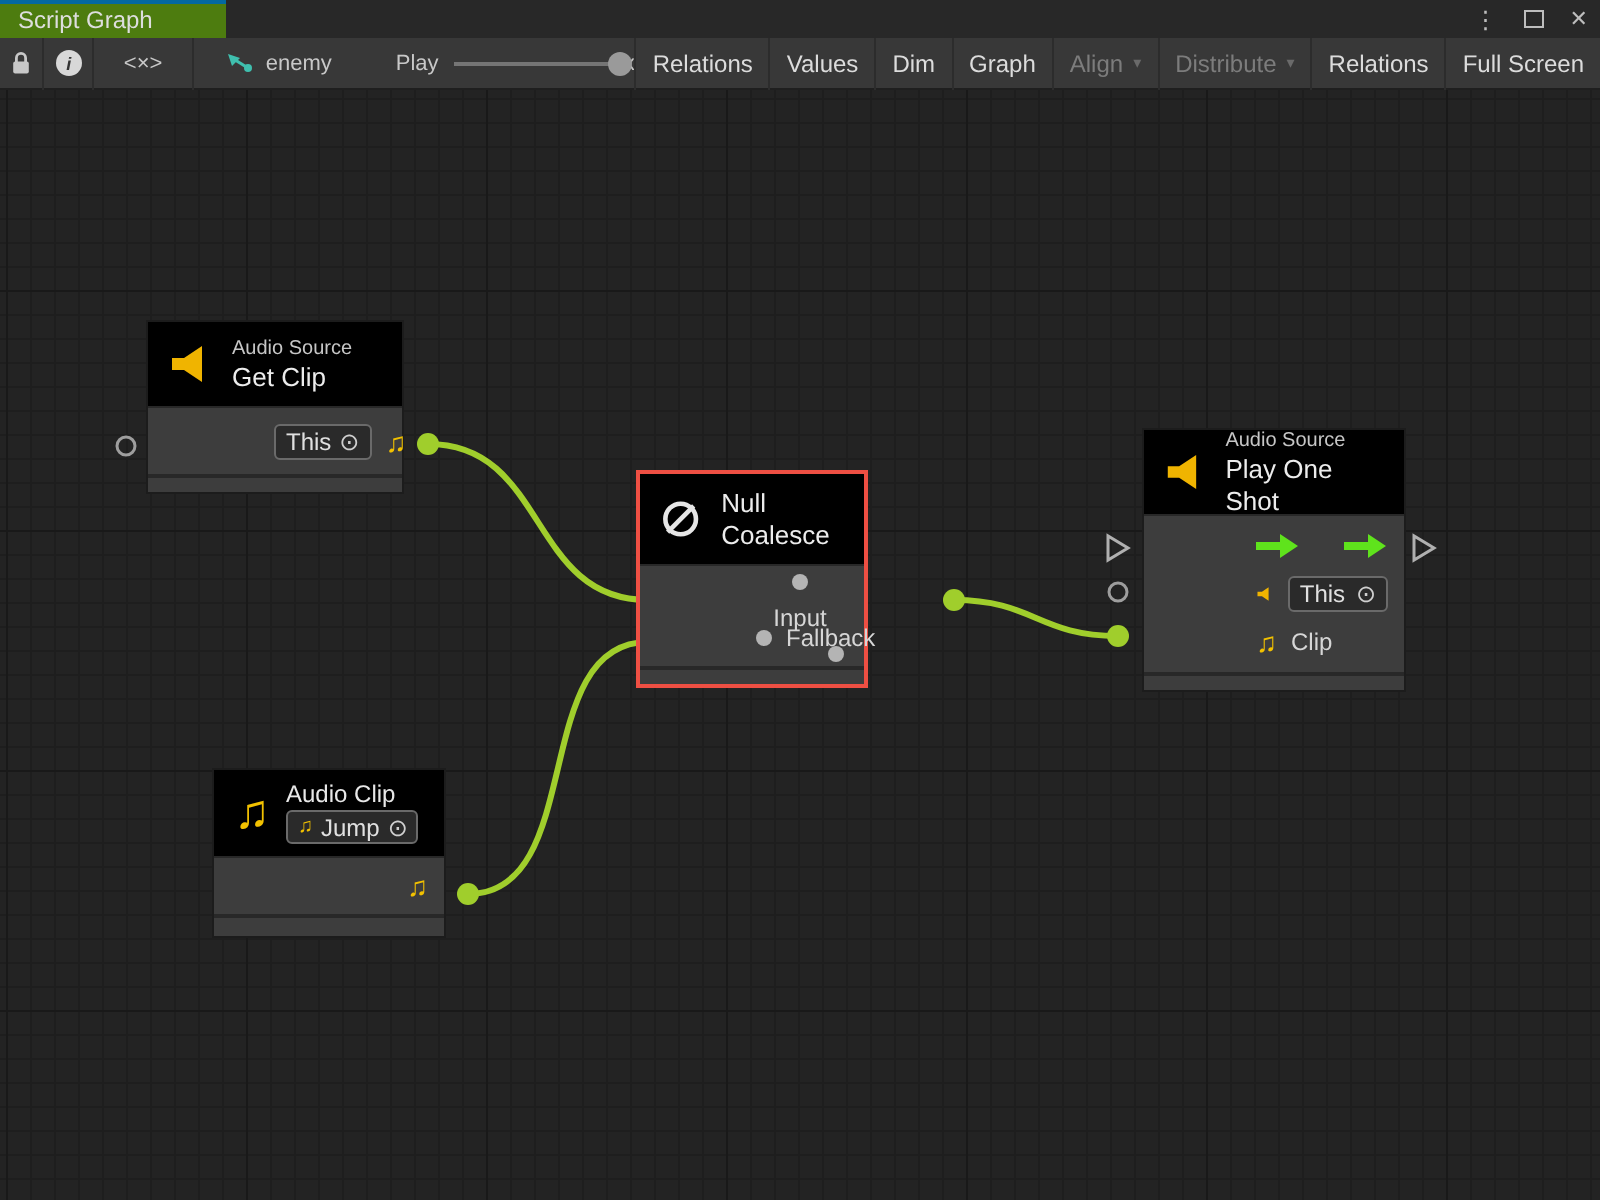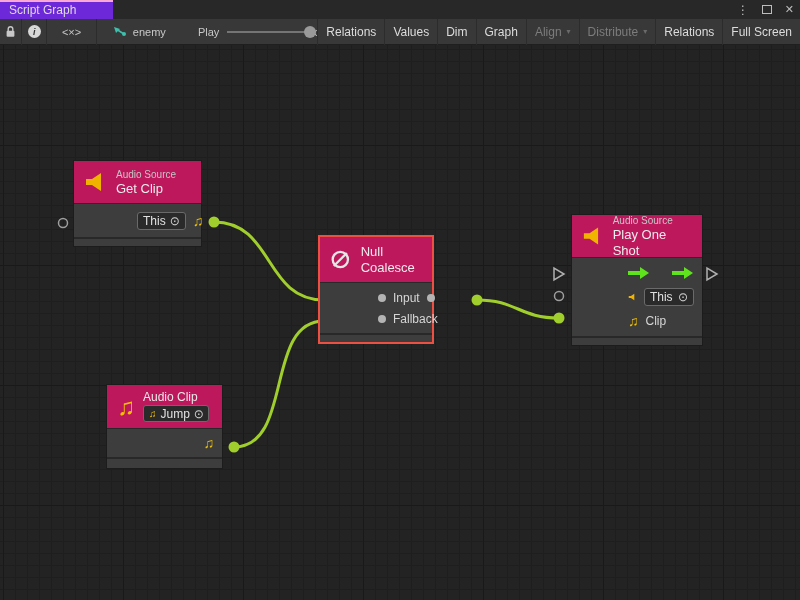--- a/index.html
+++ b/index.html
@@ -1,22 +1,22 @@
 <!DOCTYPE html>
 <html><head>
 <meta charset="utf-8">
 <style>
   * { margin:0; padding:0; box-sizing:border-box; }
   html,body { width:800px; height:600px; overflow:hidden; background:#232323;
               font-family:"Liberation Sans", sans-serif; }
 
   
   .titlebar { position:absolute; top:0; left:0; width:800px; height:19px; background:#282828; }
-  .tab { position:absolute; top:0; left:0; width:113px; height:19px; background:#6d28d9;
-         border-top:2px solid #f9a8d4; color:#dedede; font-size:12px; line-height:16px;
+  .tab { position:absolute; top:0; left:0; width:113px; height:19px; background:#4d7c0f;
+         border-top:2px solid #0369a1; color:#dedede; font-size:12px; line-height:16px;
          padding-left:9px; }
   .win-controls { position:absolute; top:0; right:6px; height:19px; display:flex;
                   align-items:center; gap:13px; color:#bdbdbd; }
   .wc-menu { font-size:12px; }
   .wc-max  { width:10px; height:9px; border:1.5px solid #bdbdbd; }
   .wc-close{ font-size:11px; }
 
   
   .toolbar { position:absolute; top:19px; left:0; width:800px; height:26px; background:#383838;
              border-bottom:1px solid #1f1f1f; display:flex; align-items:center;
@@ -51,21 +51,21 @@
               linear-gradient(90deg,#1e1e1e 1px, transparent 1px);
             background-size:120px 120px,120px 120px,12px 12px,12px 12px;
             background-position:0 100px,3px 0,0 4px,3px 0; }
 
   svg.wires { position:absolute; top:0; left:0; width:800px; height:555px; }
 
   
   .node { position:absolute; background:#3d3d3d; border:1px solid #1c1c1c; }
   .node.selected { border:2px solid #ee4f43; }
   .node-header { display:flex; align-items:center; gap:8px; padding:0 10px;
-                 background:#be185d; border-bottom:1px solid #282828; }
+                 background:#000000; border-bottom:1px solid #282828; }
   .n-cat   { font-size:10px; color:#c6c6c6; line-height:13px; }
   .n-title { font-size:13px; color:#ececec; line-height:16px; }
   .node-body { }
   .n-row { display:flex; align-items:center; gap:7px; padding:0 8px;margin-left:48px; }
   .node-footer { height:9px; border-top:2px solid #282828; background:#3d3d3d; }
 
   .note { color:#f2c100; font-weight:bold; }
   .field { display:flex; align-items:center; background:#2a2a2a; border:1px solid #6a6a6a;
            border-radius:3px; height:18px; padding:0 5px; color:#e0e0e0; font-size:12px; gap:4px; }
   .field .target { color:#cfcfcf; font-size:12px; line-height:1; margin-left:auto; }
@@ -195,21 +195,21 @@
 
   <div class="node selected" style="left:318px; top:190px; width:116px;">
     <div class="node-header" style="height:46px; gap:10px;">
       <svg width="27" height="27" viewBox="0 0 27 27">
         <circle cx="13.5" cy="13.5" r="10" stroke="#e6e6e6" stroke-width="3" fill="none"></circle>
         <line x1="5" y1="22" x2="22" y2="5" stroke="#e6e6e6" stroke-width="3"></line>
       </svg>
       <div class="n-title">Null Coalesce</div>
     </div>
     <div class="node-body" style="padding:4px 0;">
-      <div class="n-row" style="height:21px; padding:0 10px;">
+      <div class="n-row" style="height:21px; padding:0 10px;flex-direction:column;">
         <span class="port-dot"></span>
         <span class="p-label">Input</span>
         <span class="port-dot" style="margin-left:auto;"></span>
       </div>
       <div class="n-row" style="height:21px; padding:0 10px;">
         <span class="port-dot"></span>
         <span class="p-label">Fallback</span>
       </div>
     </div>
     <div class="node-footer"></div>

